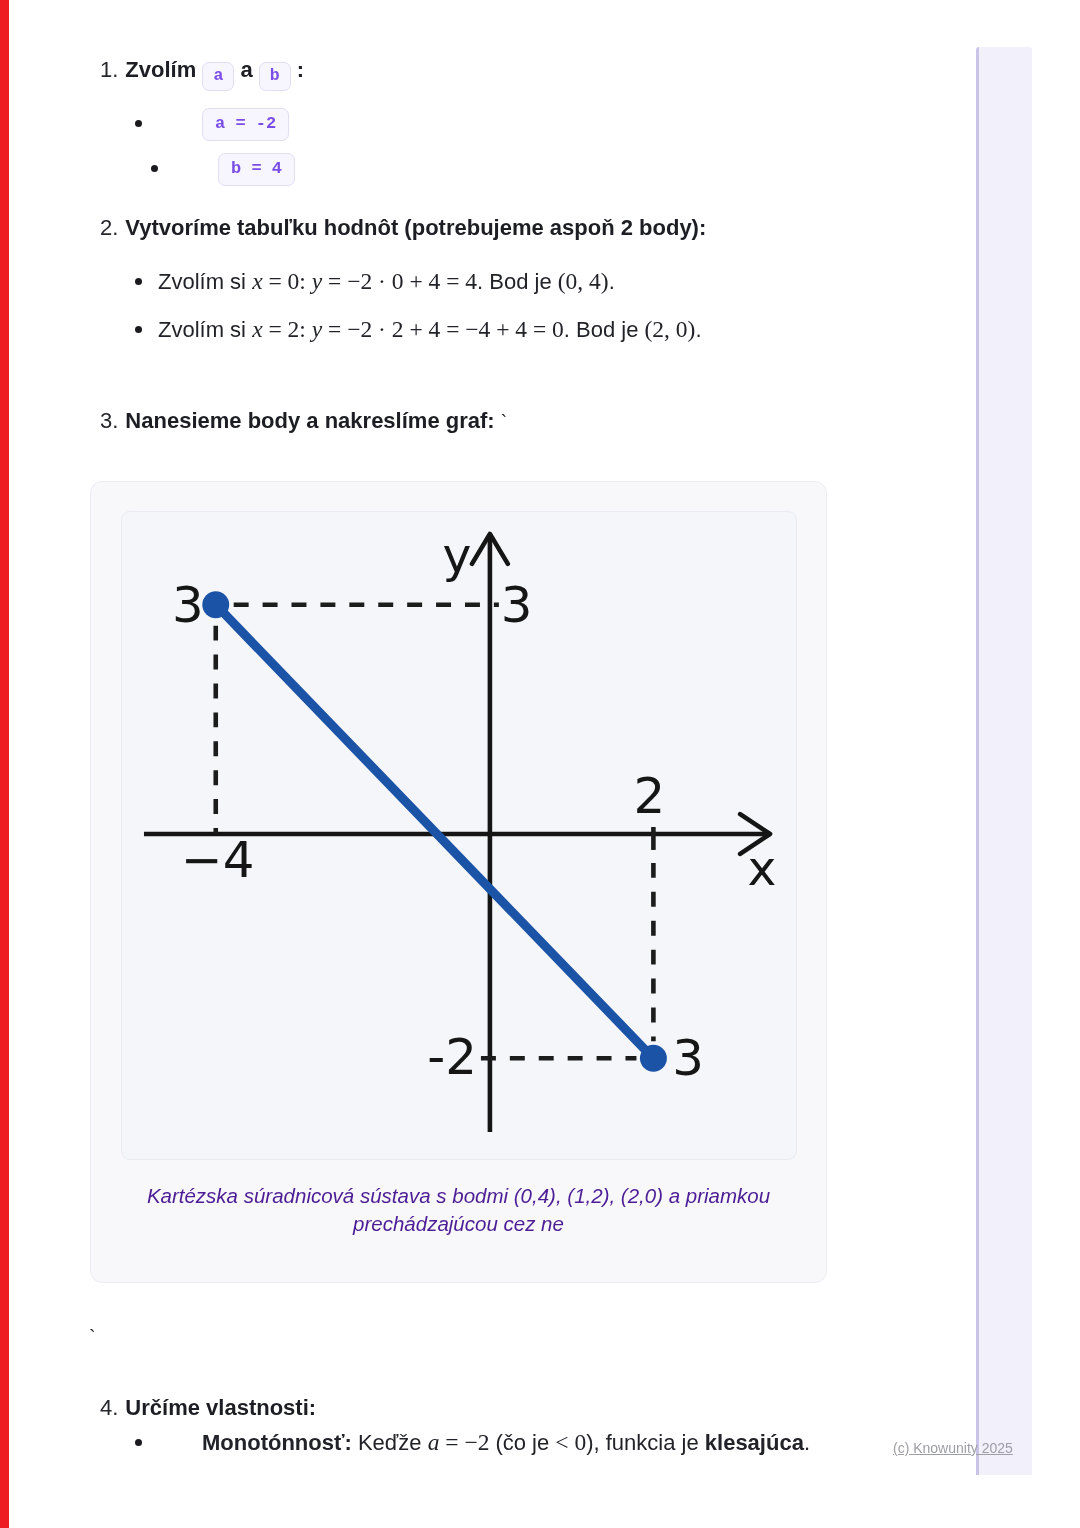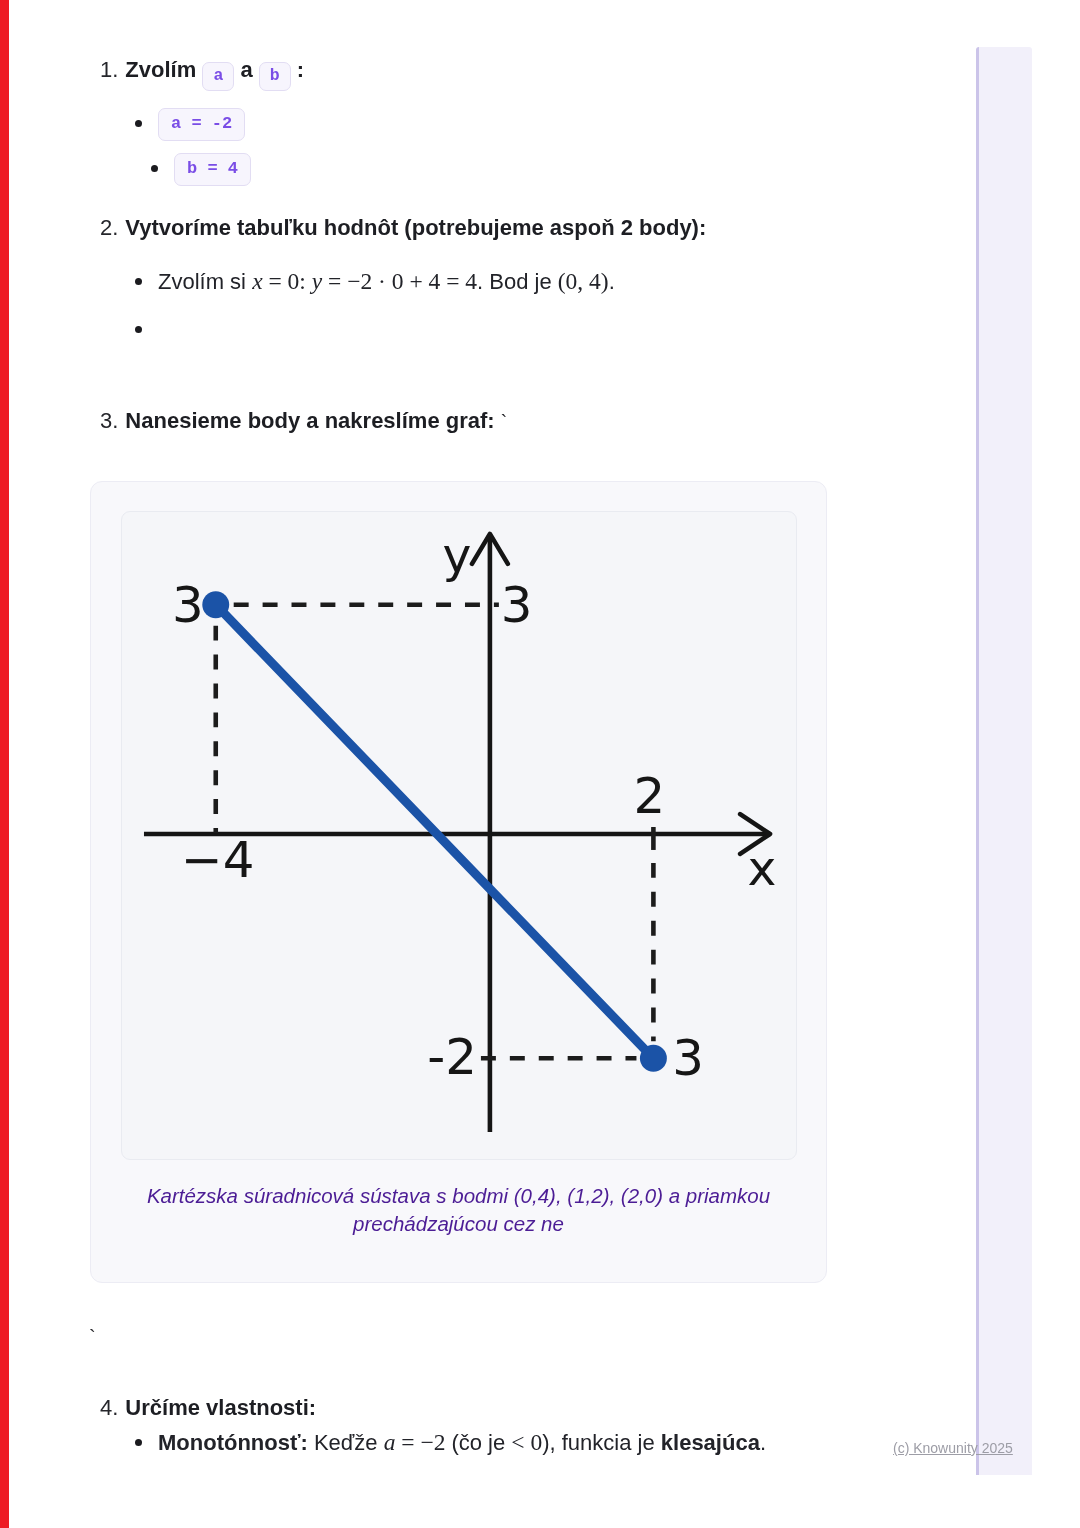--- a/index.html
+++ b/index.html
@@ -1,21 +1,21 @@
 <!DOCTYPE html>
 <html><head>
 <meta charset="utf-8">
 <style>
   * { margin:0; padding:0; box-sizing:border-box; }
   html,body { background:#ffffff; }
   #page {
     position:relative; width:1080px; height:1528px; background:#ffffff;
     font-family:"Liberation Sans", sans-serif; color:#202126; overflow:hidden;
   }
-  .abs { position:absolute; }
+  .abs { position:absolute;gap:44px; }
   
   #red-bar { left:0; top:0; width:9px; height:1528px; background:#ee1b23; }
   
   #side-strip { left:976px; top:47px; width:56px; height:1428px;
     background:#f2f0fa; border-left:3px solid #cbc4e9; border-radius:3px 3px 0 0; }
   
   .step-head { display:flex; gap:7px; font-size:22px; line-height:30px; }
   .step-num { font-weight:400; color:#25262b; }
   .step-title { font-weight:700; color:#1d1e23; }
   .bold { font-weight:700; }
@@ -78,20 +78,21 @@
     <span class="step-title">Vytvoríme tabuľku hodnôt (potrebujeme aspoň 2 body):</span>
   </div>
 
   <div class="abs" style="left:135px; top:266px; width:800px;">
     <div class="bullet-row" style="margin-bottom:17px;">
       <span class="dot"></span>
       <span class="btext"><span>Zvolím si </span><span class="mvar">x</span><span class="math"> = 0: </span><span class="mvar">y</span><span class="math"> = −2 · 0 + 4 = 4</span><span>. Bod je </span><span class="math">(0, 4)</span><span>.</span></span>
     </div>
     <div class="bullet-row">
       <span class="dot"></span>
+      <span class="btext"><span>Zvolím si </span><span class="mvar">x</span><span class="math"> = 2: </span><span class="mvar">y</span><span class="math"> = −2 · 2 + 4 = −4 + 4 = 0</span><span>. Bod je </span><span class="math">(2, 0)</span><span>.</span></span>
     </div>
   </div>
 
   <div class="abs step-head" style="left:100px; top:406px;">
     <span class="step-num">3.</span>
     <span>
       <span class="step-title">Nanesieme body a nakreslíme graf:</span>
       <span style="font-weight:400; font-size:19px;">`</span>
     </span>
   </div>

